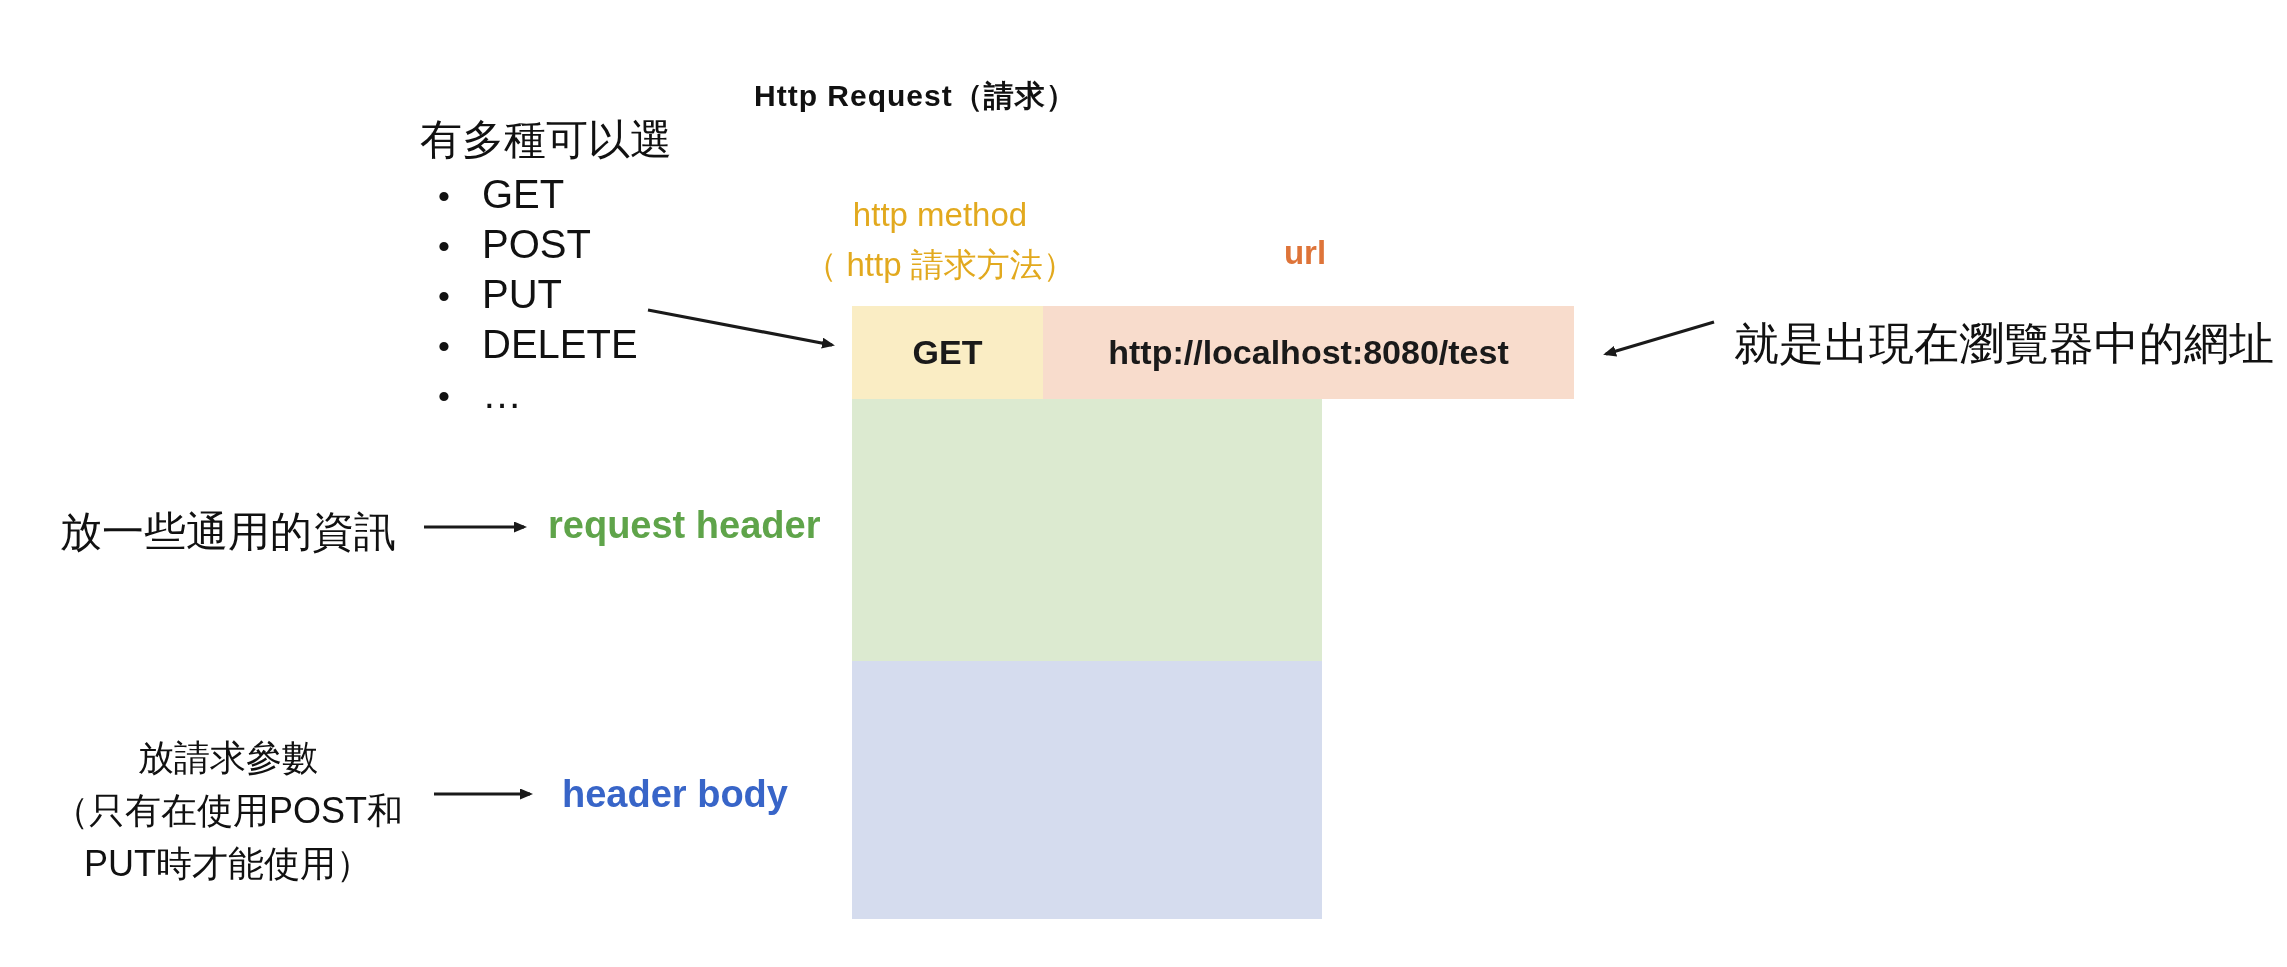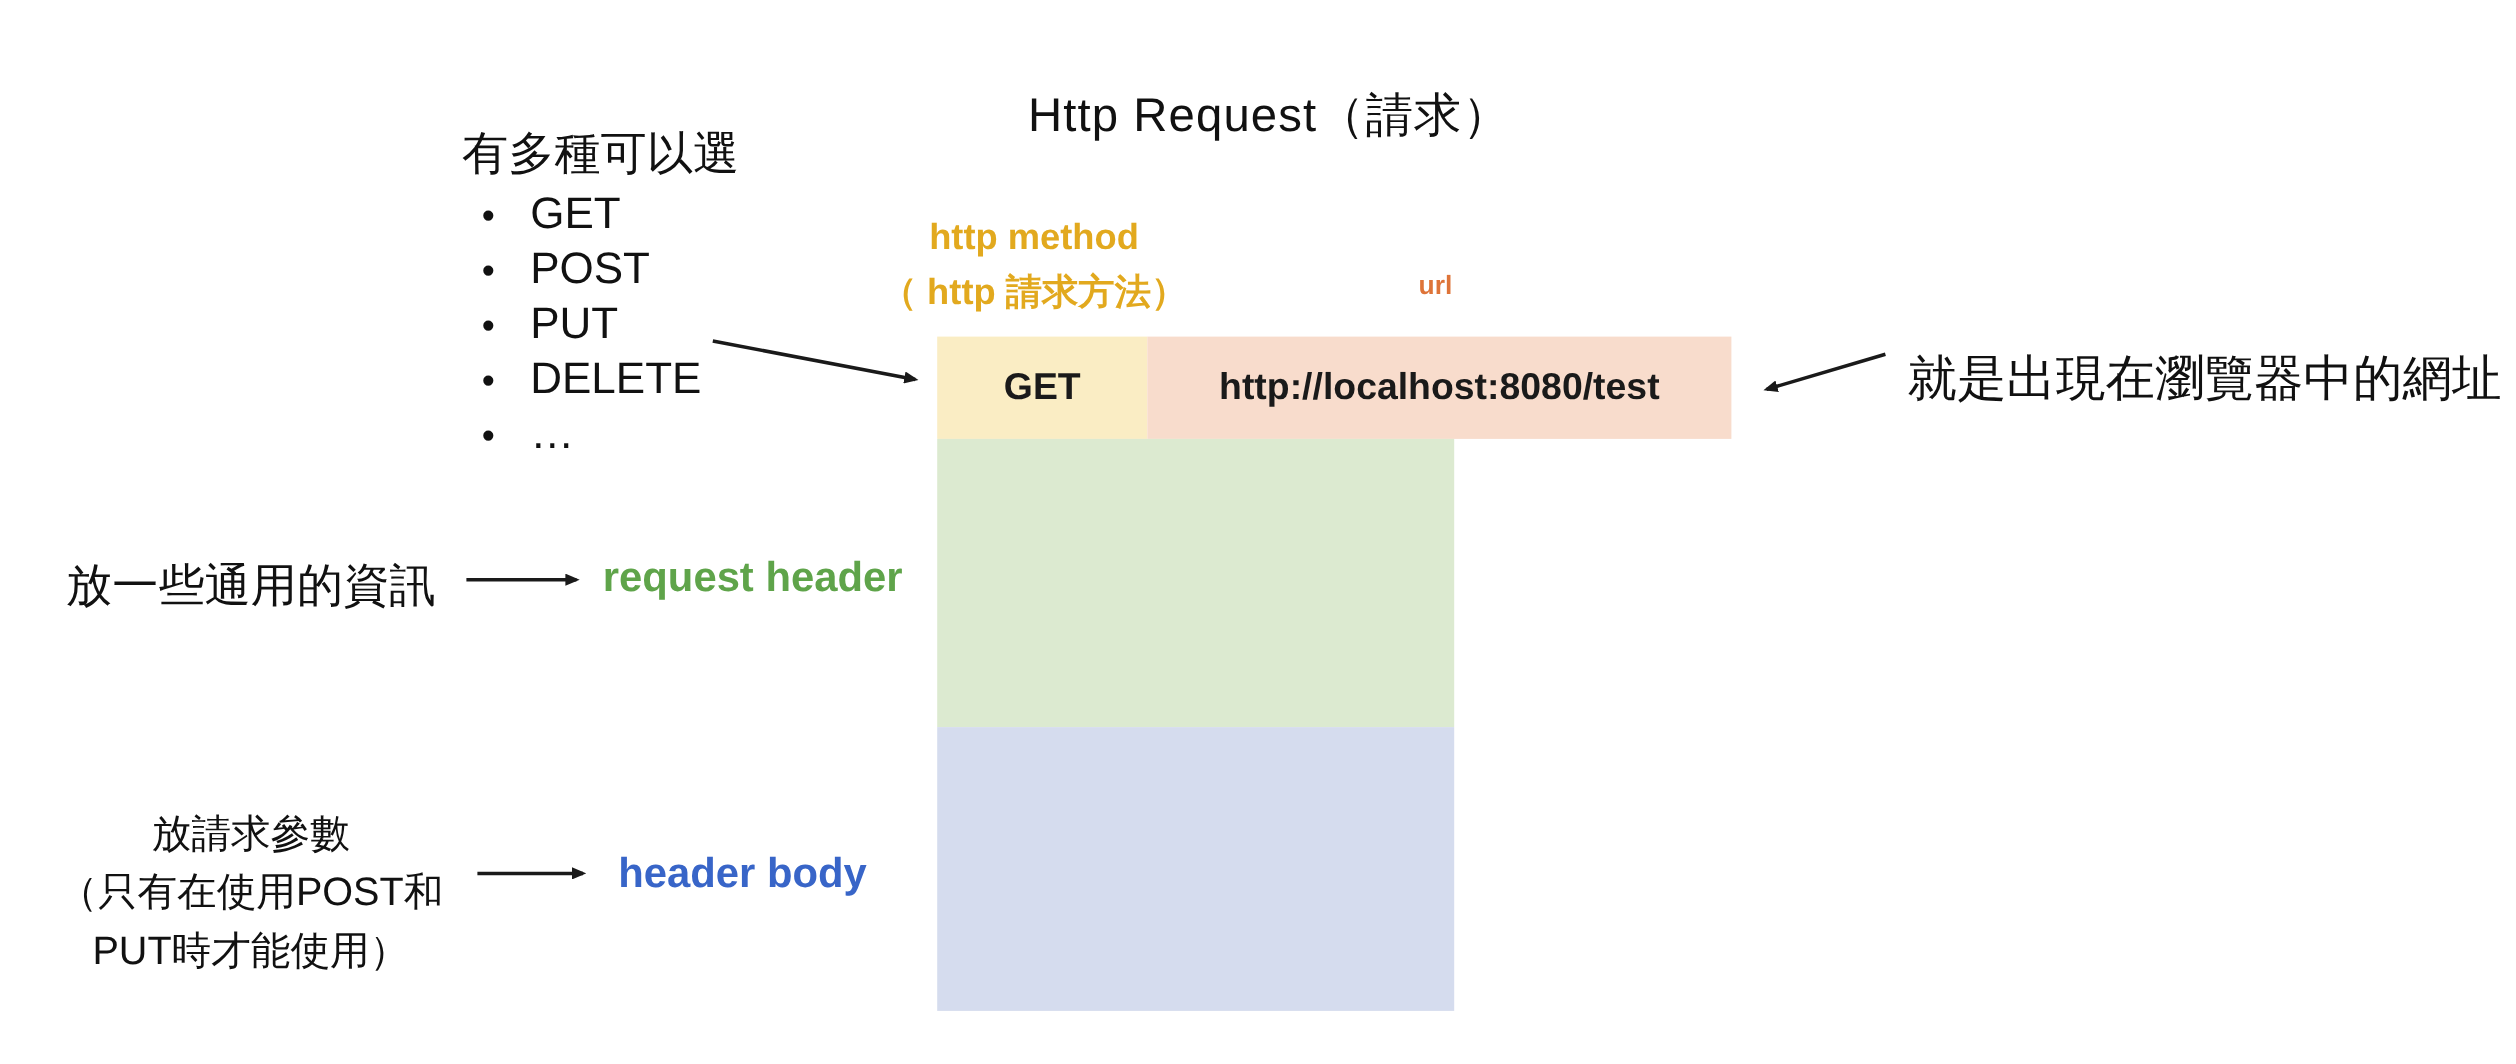--- a/index.html
+++ b/index.html
@@ -13,22 +13,21 @@
     width: 2287px;
     height: 967px;
     background: #ffffff;
     overflow: hidden;
     color: var(--text, #111111);
   }
   .abs { position: absolute; }
 
   .title {
     left: 754px; top: 76px; width: 800px;
-    text-align: center;
-    font-size: 43px; font-weight: normal;
+    font-size: 30px; font-weight: bold;
     letter-spacing: 1px;
     white-space: nowrap;
   }
 
   .list-heading {
     left: 420px; top: 112px;
     font-size: 42px;
     white-space: nowrap;
   }
   .method-list {
@@ -37,29 +36,29 @@
     line-height: 48px;
   }
   .method-list .row { display: flex; align-items: baseline; }
   .method-list .bullet {
     width: 44px; font-size: 34px;
   }
 
   .http-method-label {
     left: 740px; top: 190px; width: 400px;
     text-align: center;
-    font-size: 33px; font-weight: bold;
+    font-size: 33px; font-weight: normal;
     line-height: 50px;
     color: var(--http-method-label, #E2A91E);
     white-space: nowrap;
   }
   .url-label {
-    left: 1205px; top: 246px; width: 200px;
+    left: 1205px; top: 234px; width: 200px;
     text-align: center;
-    font-size: 24px; font-weight: bold;
+    font-size: 33px; font-weight: bold;
     color: var(--url-label, #DE7439);
   }
 
   .box {
     display: flex; align-items: center; justify-content: center;
     font-size: 34px; font-weight: 600;
     color: #1a1a1a;
   }
   .method-box {
     left: 852px; top: 306px; width: 191px; height: 93px;

